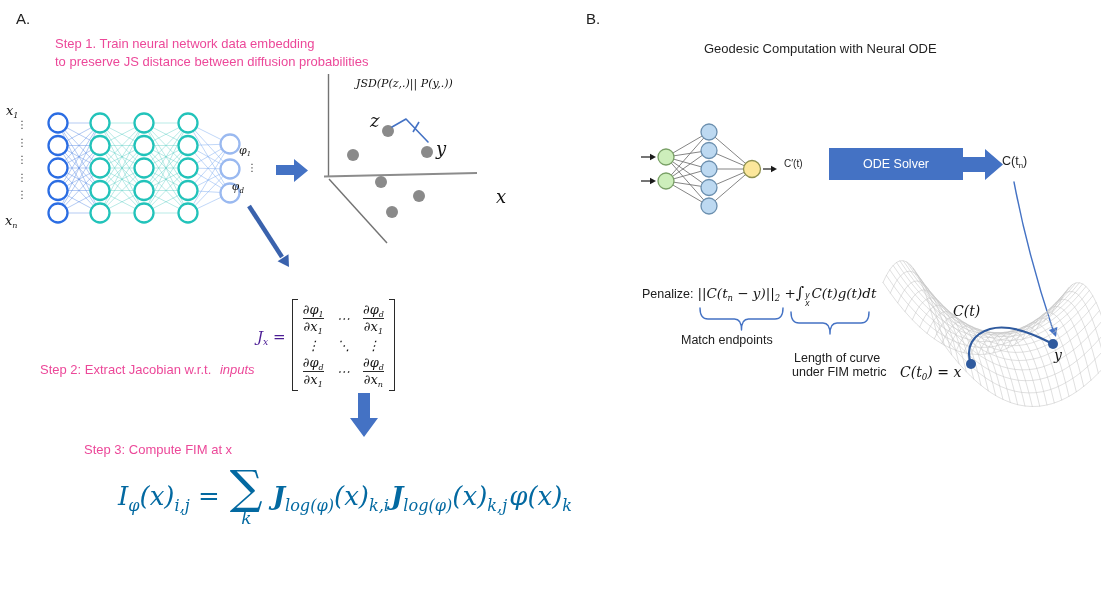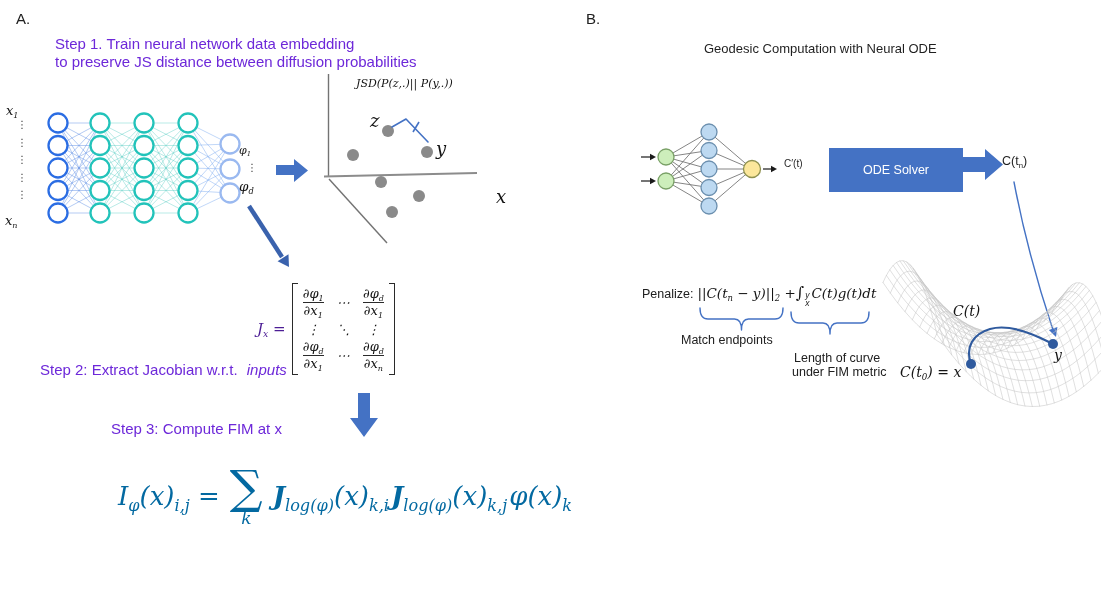--- a/index.html
+++ b/index.html
@@ -3,26 +3,26 @@
 <meta charset="utf-8">
 <style>
   html,body{margin:0;padding:0;background:#fff;}
   #canvas{position:relative;width:1101px;height:598px;background:#ffffff;overflow:hidden;
           font-family:"Liberation Sans",sans-serif;color:#1f1f1f;}
   #gfx{position:absolute;left:0;top:0;z-index:0;}
   .t{position:absolute;white-space:nowrap;z-index:2;}
   .math{font-family:"DejaVu Serif",serif;font-style:italic;color:#141414;}
   .sub{font-size:0.62em;vertical-align:-0.35em;line-height:0;}
   .panel-label{font-size:15px;color:#202020;}
-  .step-text{font-size:15px;color:#6d28d9;line-height:18px;}
+  .step-text{font-size:13px;color:#ec4899;line-height:18px;}
   .dots-col{font-size:10px;line-height:17.5px;color:#333;font-family:"DejaVu Serif",serif;}
   
   .mat-wrap{display:flex;align-items:center;}
   .mat-lhs{font:italic 15px "DejaVu Serif",serif;margin-right:6px;color:#4c1d95;}
-  .mat{display:flex;align-items:stretch;}
+  .mat{display:flex;align-items:stretch;margin-top:16px;}
   .lbr{width:5px;border:1.7px solid #2a2a2a;border-right:none;}
   .rbr{width:5px;border:1.7px solid #2a2a2a;border-left:none;}
   .mbody{display:grid;grid-template-columns:repeat(3,auto);column-gap:13px;row-gap:2px;
          padding:3px 5px;align-items:center;justify-items:center;
          font:italic 13px "DejaVu Serif",serif;color:#141414;}
   .frac{display:inline-flex;flex-direction:column;align-items:center;line-height:1.25;}
   .frac .den{border-top:1.2px solid #2a2a2a;padding:0 1px;}
   
   .formula{display:flex;align-items:center;font:italic 26px "DejaVu Serif",serif;color:#0369a1;}
   .sumblk{display:inline-flex;flex-direction:column;align-items:center;margin:0 8px 0 10px;}
@@ -238,21 +238,21 @@
   <div class="t math" style="left:6px;top:103px;font-size:13px;">x<span class="sub">1</span></div>
   <div class="t dots-col" style="left:17px;top:116px;white-space:pre;">⋮
 ⋮
 ⋮
 ⋮
 ⋮</div>
   <div class="t math" style="left:5px;top:213px;font-size:13px;">x<span class="sub">n</span></div>
 
   <div class="t math" style="left:239px;top:144px;font-size:11px;">φ<span class="sub">1</span></div>
   <div class="t dots-col" style="left:247px;top:159px;">⋮</div>
-  <div class="t math" style="left:239px;top:178px;font-size:13.5px;">φ<span class="sub">d</span></div>
+  <div class="t math" style="left:232px;top:178px;font-size:13.5px;font-family:Liberation Serif, serif;">φ<span class="sub">d</span></div>
 
   <div class="t math" style="left:356px;top:77px;font-size:11px;">JSD(P(z,.)|| P(y,.))</div>
   <div class="t math" style="left:370px;top:110px;font-size:18px;">z</div>
   <div class="t math" style="left:436px;top:138px;font-size:18px;">y</div>
   <div class="t math" style="left:496px;top:186px;font-size:18px;">x</div>
 
   <div class="t step-text" style="left:40px;top:361px;">
     <span>Step 2: Extract Jacobian w.r.t.</span>
     <span style="font-style:italic;margin-left:5px;">inputs</span>
   </div>
@@ -281,21 +281,21 @@
           <span>⋯</span>
           <span class="frac">
             <span class="num">∂φ<span class="sub">d</span></span>
             <span class="den">∂x<span class="sub">n</span></span>
           </span>
         </span>
       <span class="rbr"></span>
     </span>
   </div>
 
-  <div class="t step-text" style="left:84px;top:420px;margin-left:27px;">Step 3: Compute FIM at x</div>
+  <div class="t step-text" style="left:84px;top:441px;">Step 3: Compute FIM at x</div>
 
   <div class="t formula" style="left:118px;top:466px;">
     <span>I<span class="sub">φ</span>(x)<span class="sub">i,j</span> =</span>
     <span class="sumblk">
       <span class="sum">∑</span>
       <span class="sumk">k</span>
     </span>
     <span class="term">
       <span class="jb">J</span><span class="sub">log(φ)</span><span>(x)<span class="sub">k,i</span></span>
     </span>
@@ -303,21 +303,21 @@
       <span class="jb">J</span><span class="sub">log(φ)</span><span>(x)<span class="sub">k,j</span></span>
     </span>
     <span class="term">φ(x)<span class="sub">k</span></span>
   </div>
 
   <div class="t panel-label" style="left:586px;top:10px;">B.</div>
   <div class="t" style="left:704px;top:41px;font-size:13px;">Geodesic Computation with Neural ODE</div>
 
   <div class="t" style="left:784px;top:158px;font-size:10px;">C′(t)</div>
 
-  <div class="ode-box" style="left:829px;top:148px;width:134px;height:44px;">ODE Solver</div>
+  <div class="ode-box" style="left:829px;top:148px;width:134px;height:32px;">ODE Solver</div>
 
   <div class="t" style="left:1002px;top:154px;font-size:12.5px;">C(t<span class="sub">n</span>)</div>
 
   <div class="t pen-line" style="left:642px;top:283px;">
     <span>Penalize:</span>
     <span class="pen-math">||C(t<span class="sub">n</span> − y)||<span class="sub">2</span> + </span>
     <span class="pen-math" style="margin-left:0;font-size:16px;">∫</span>
     <span class="intstack">
       <span>y</span>
       <span>x</span>

